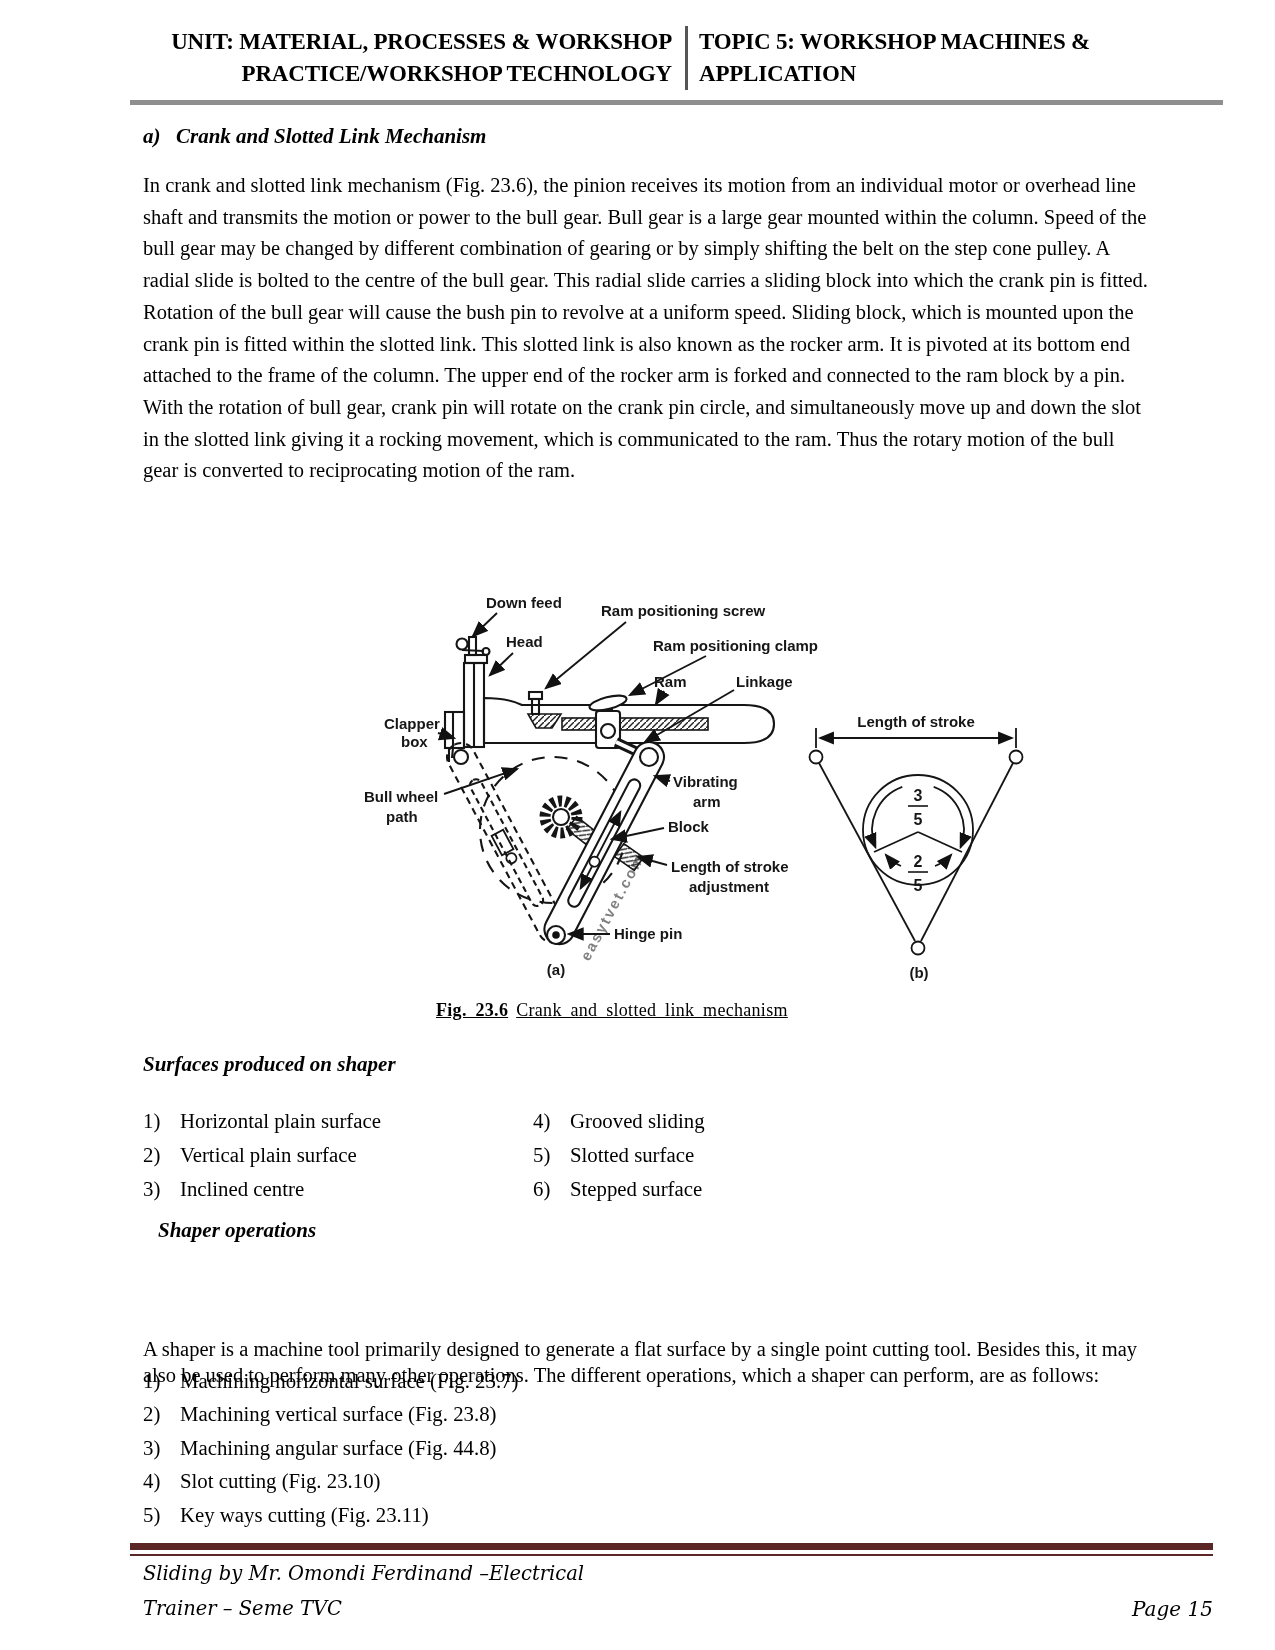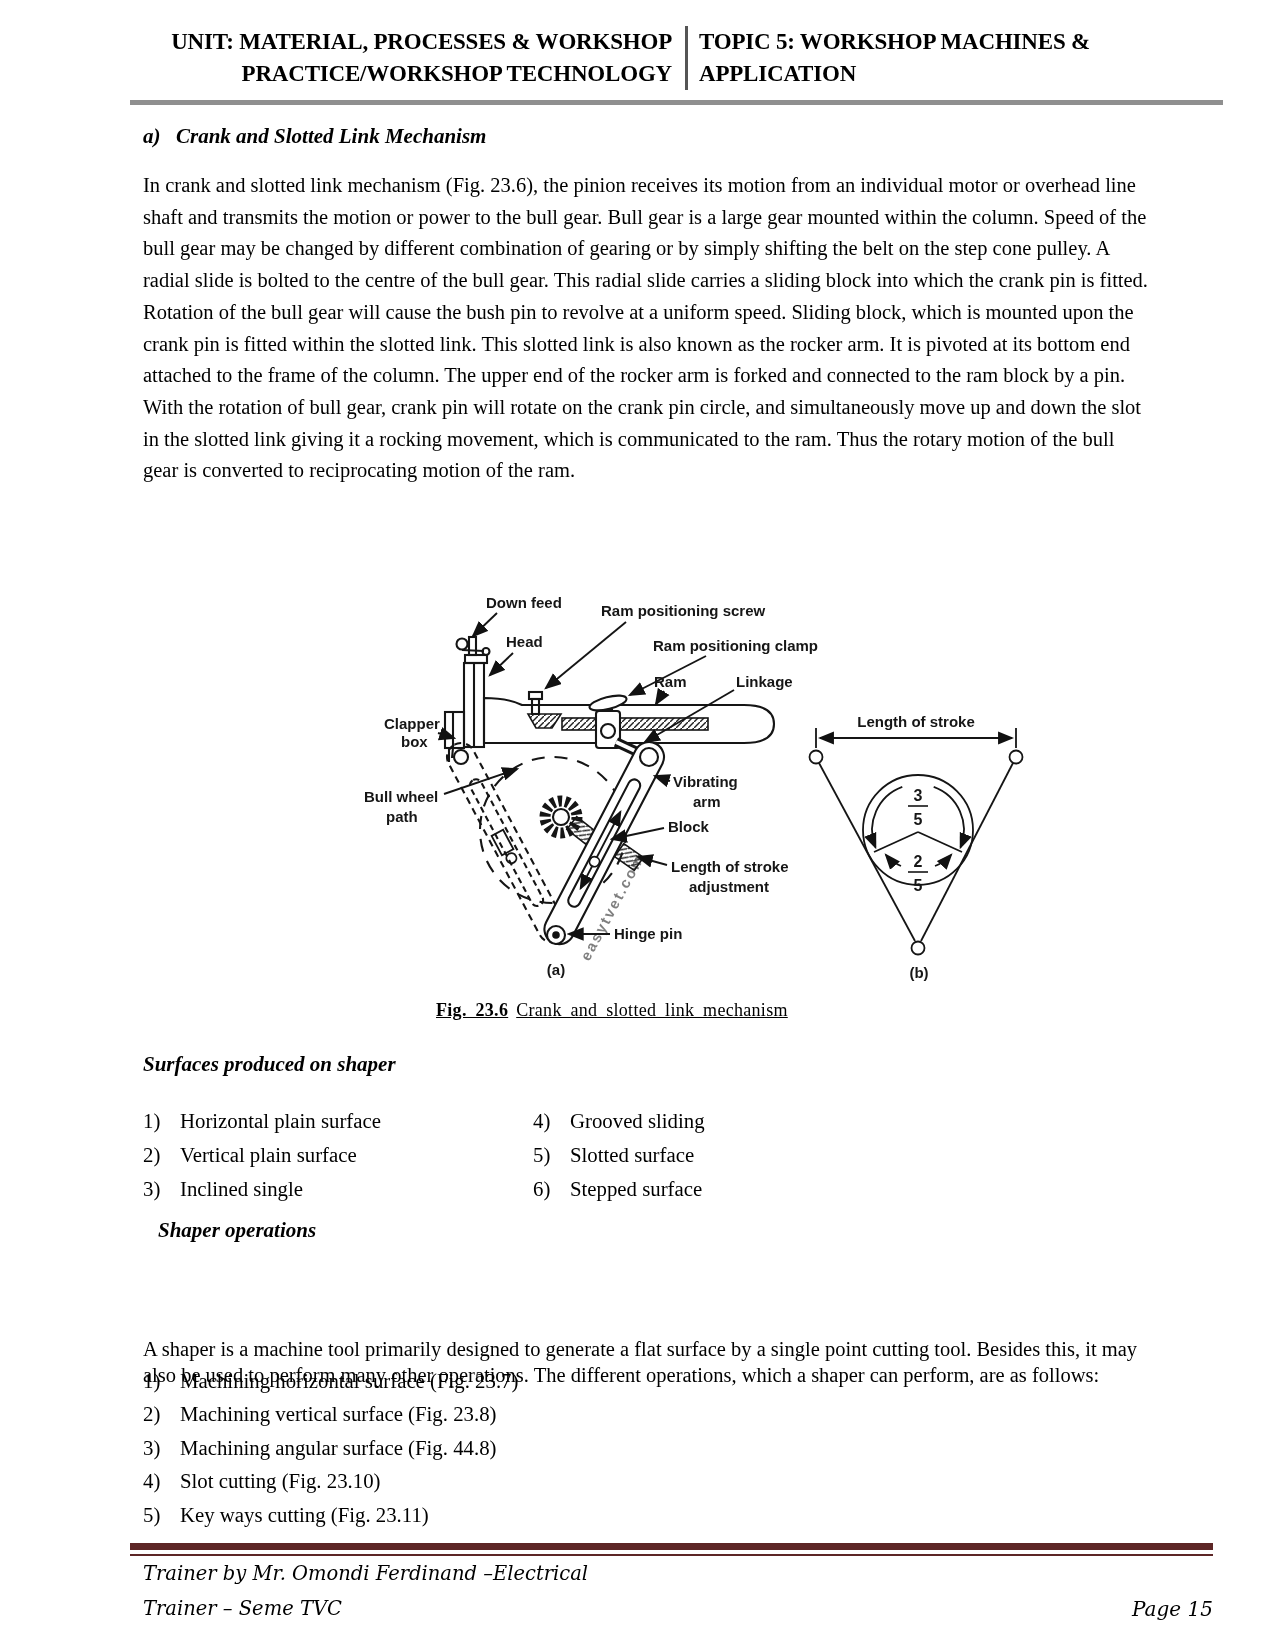--- a/index.html
+++ b/index.html
@@ -247,21 +247,21 @@
           <span>Vertical plain surface</span>
         </div>
       <div class="c2">
           <span class="num">5)</span>
           <span>Slotted surface</span>
         </div>
     </div>
     <div class="row">
       <div class="c1">
           <span class="num">3)</span>
-          <span>Inclined single</span>
+          <span>Inclined centre</span>
         </div>
       <div class="c2">
           <span class="num">6)</span>
           <span>Stepped surface</span>
         </div>
     </div>
   </div>
 
   <div class="h-ital h-ops">Shaper operations</div>
   <p class="para p2">A shaper is a machine tool primarily designed to generate a flat surface by a single point cutting tool. Besides this, it may also be used to perform many other operations. The different operations, which a shaper can perform, are as follows:</p>
@@ -283,17 +283,17 @@
         <span>Slot cutting (Fig. 23.10)</span>
       </div>
     <div class="row">
         <span class="num">5)</span>
         <span>Key ways cutting (Fig. 23.11)</span>
       </div>
   </div>
 
   <div class="foot-rule-thick"></div>
   <div class="foot-rule-thin"></div>
-  <div class="foot-text foot-l1">Trainer by Mr. Omondi Ferdinand –Electrical</div>
+  <div class="foot-text foot-l1">Sliding by Mr. Omondi Ferdinand –Electrical</div>
   <div class="foot-text foot-l2">Trainer – Seme TVC</div>
   <div class="foot-page">Page 15</div>
 
 </div>
 
 </body></html>

